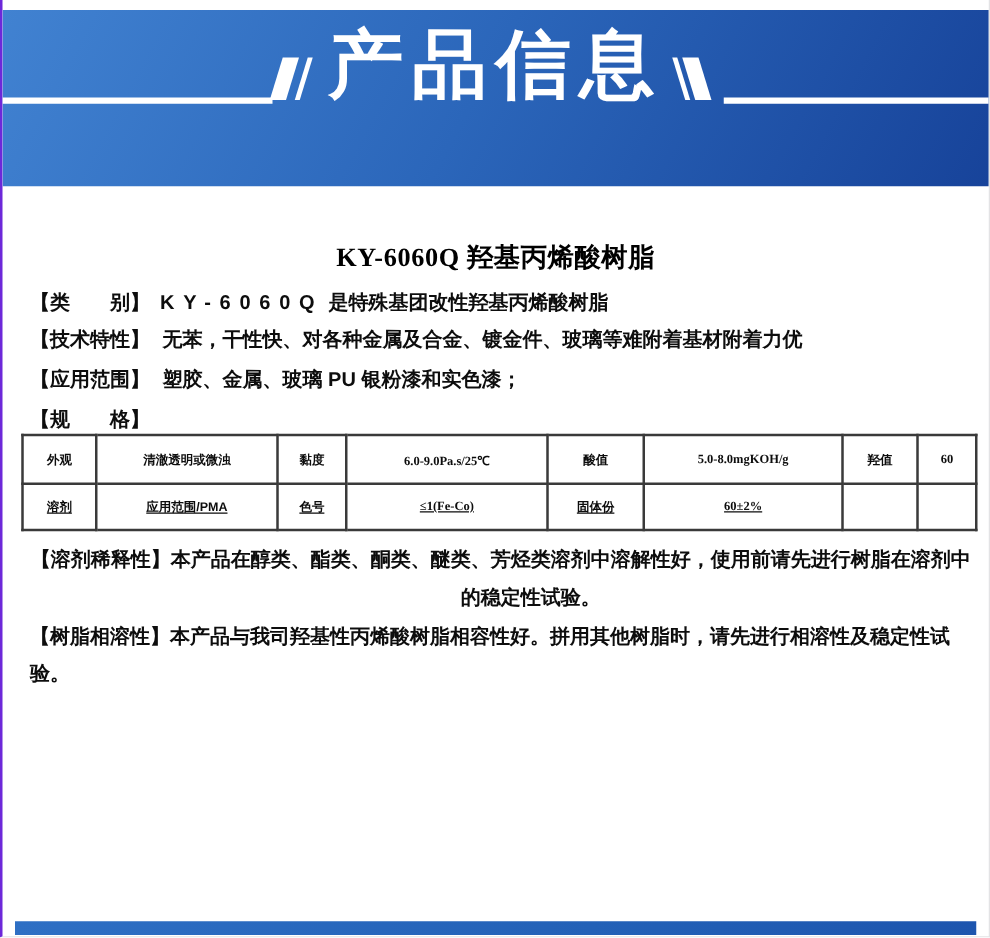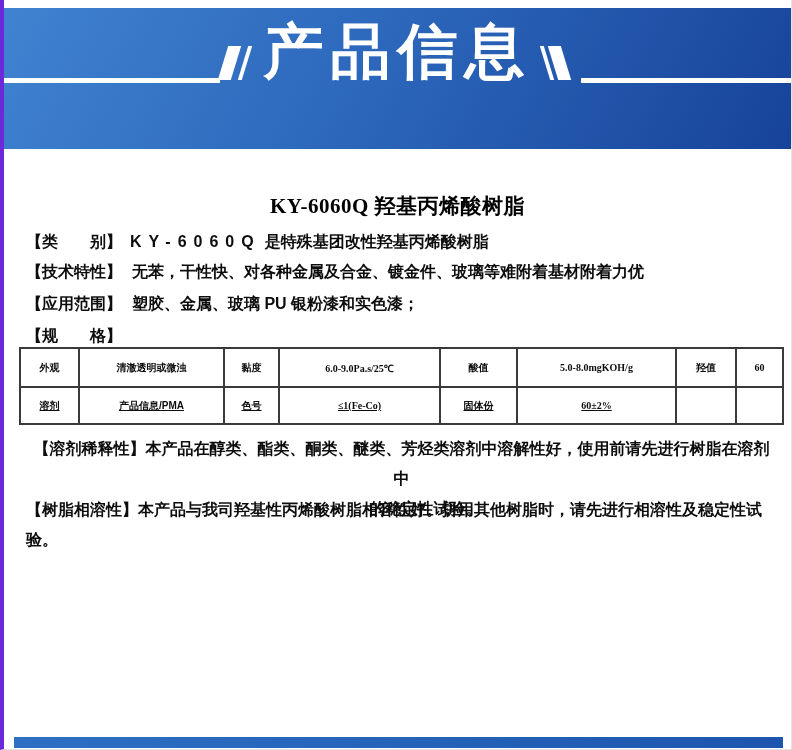--- a/index.html
+++ b/index.html
@@ -1,21 +1,21 @@
 <!DOCTYPE html>
 <html><head>
 <meta charset="utf-8">
 <style>
   * { margin:0; padding:0; box-sizing:border-box; }
   html,body { background:#ffffff; }
   body { font-family:"Liberation Sans", sans-serif; color:#0d0d0d; }
   .page {
     position:relative; width:792px; height:750px; margin:0 auto;
     background:#ffffff; overflow:hidden;
-    border-left:4px solid #6d28d9; border-right:1px solid #e3e3e5; border-bottom:1px solid #e3e3e5;
+    border-left:2px solid #6d28d9; border-right:1px solid #e3e3e5; border-bottom:1px solid #e3e3e5;
   }
 
   
   .banner {
     position:absolute; top:8px; left:0; right:0; height:141px;
     background:linear-gradient(118deg, #4182d1 0%, #2b66ba 48%, #17439a 100%);
   }
   .banner-title {
     position:absolute; top:12px; left:0; right:0;
     text-align:center; color:#ffffff; font-size:60px; font-weight:900;
@@ -120,21 +120,21 @@
       <td class="lab">清澈透明或微浊</td>
       <td class="lab">黏度</td>
       <td class="val">6.0-9.0Pa.s/25℃</td>
       <td class="lab">酸值</td>
       <td class="val">5.0-8.0mgKOH/g</td>
       <td class="lab">羟值</td>
       <td class="val">60</td>
     </tr>
     <tr>
       <td class="lab">溶剂</td>
-      <td class="lab">产品信息/PMA</td>
+      <td class="lab">应用范围/PMA</td>
       <td class="lab">色号</td>
       <td class="val">≤1(Fe-Co)</td>
       <td class="lab">固体份</td>
       <td class="val">60±2%</td>
       <td class="lab"></td>
       <td class="val"></td>
     </tr>
   </tbody>
     </table>
 

